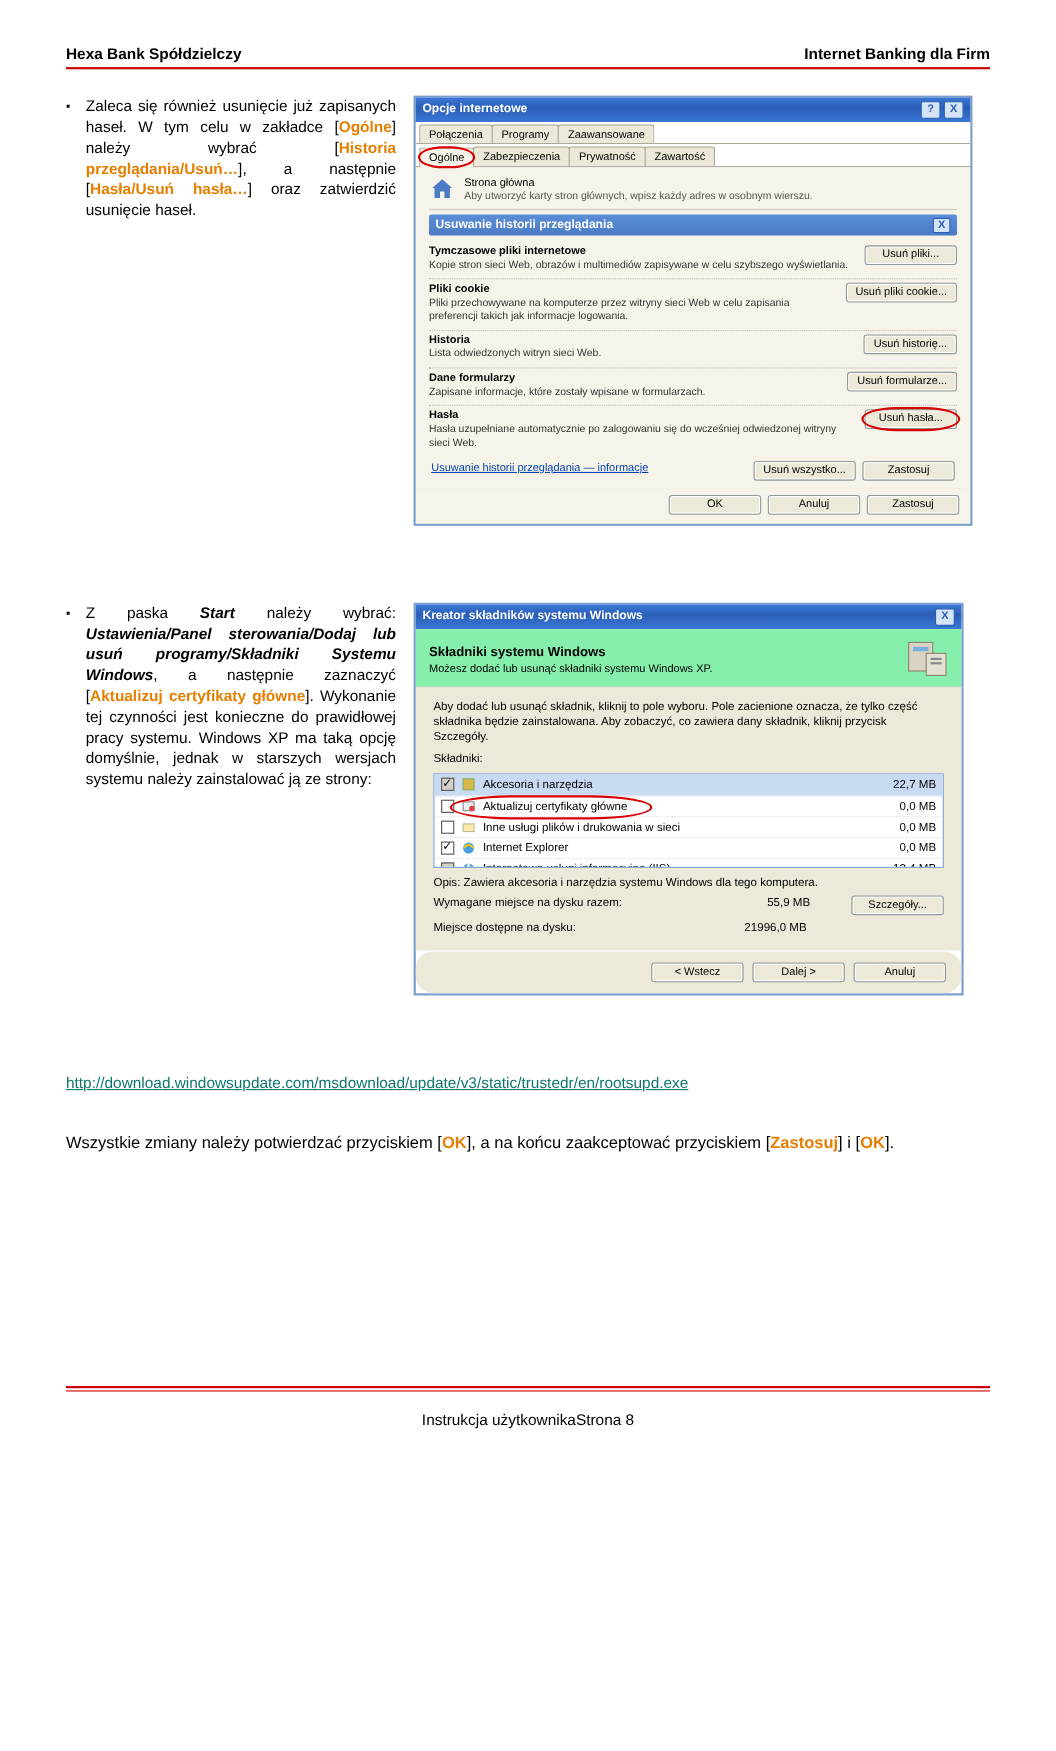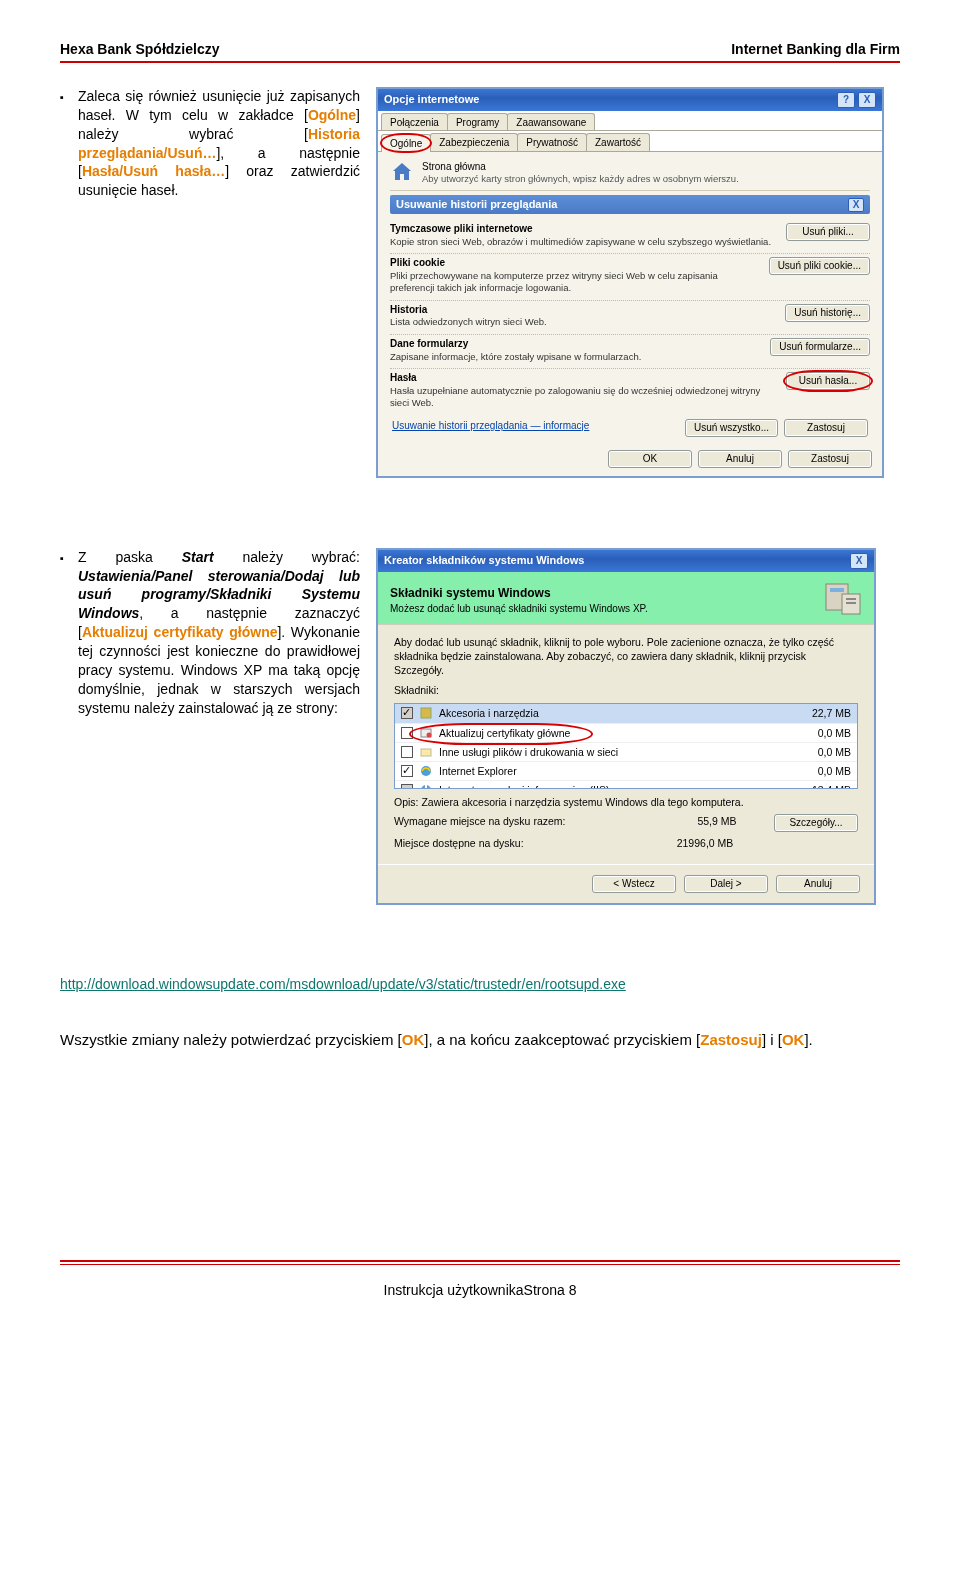--- a/index.html
+++ b/index.html
@@ -207,21 +207,21 @@
   .chk.on::after { content: "✓"; position: absolute; left: 0; top: -3px; font-size: 11px; color: #000;}
   .chk.half { background: #d4d0c8; }
   .mini-icon { width: 14px; height: 14px; display: inline-block; }
   .li-label { flex: 1; }
   .li-size { width: 64px; text-align: right; color: #000; }
   .kv { display: flex; justify-content: space-between; margin: 4px 0; }
   .kv span:first-child { flex: 1; }
   .kv span.val { width: 90px; text-align: center; }
   .kreator-foot {
     display: flex; gap: 8px; justify-content: flex-end;
-    padding: 10px 14px; background: #ece9d8; border-top: 1px solid #fff;
+    padding: 10px 14px; background: #ece9d8; border-top: 1px solid #fff; border-radius: 16px;
   }
   .closing { margin: 36px 0 210px 0; text-align: justify; font-size: 15px;}
 </style>
 </head>
 <body>
 
 <div class="header-row">
   <span>Hexa Bank Spółdzielczy</span>
   <span>Internet Banking dla Firm</span>
 </div>

